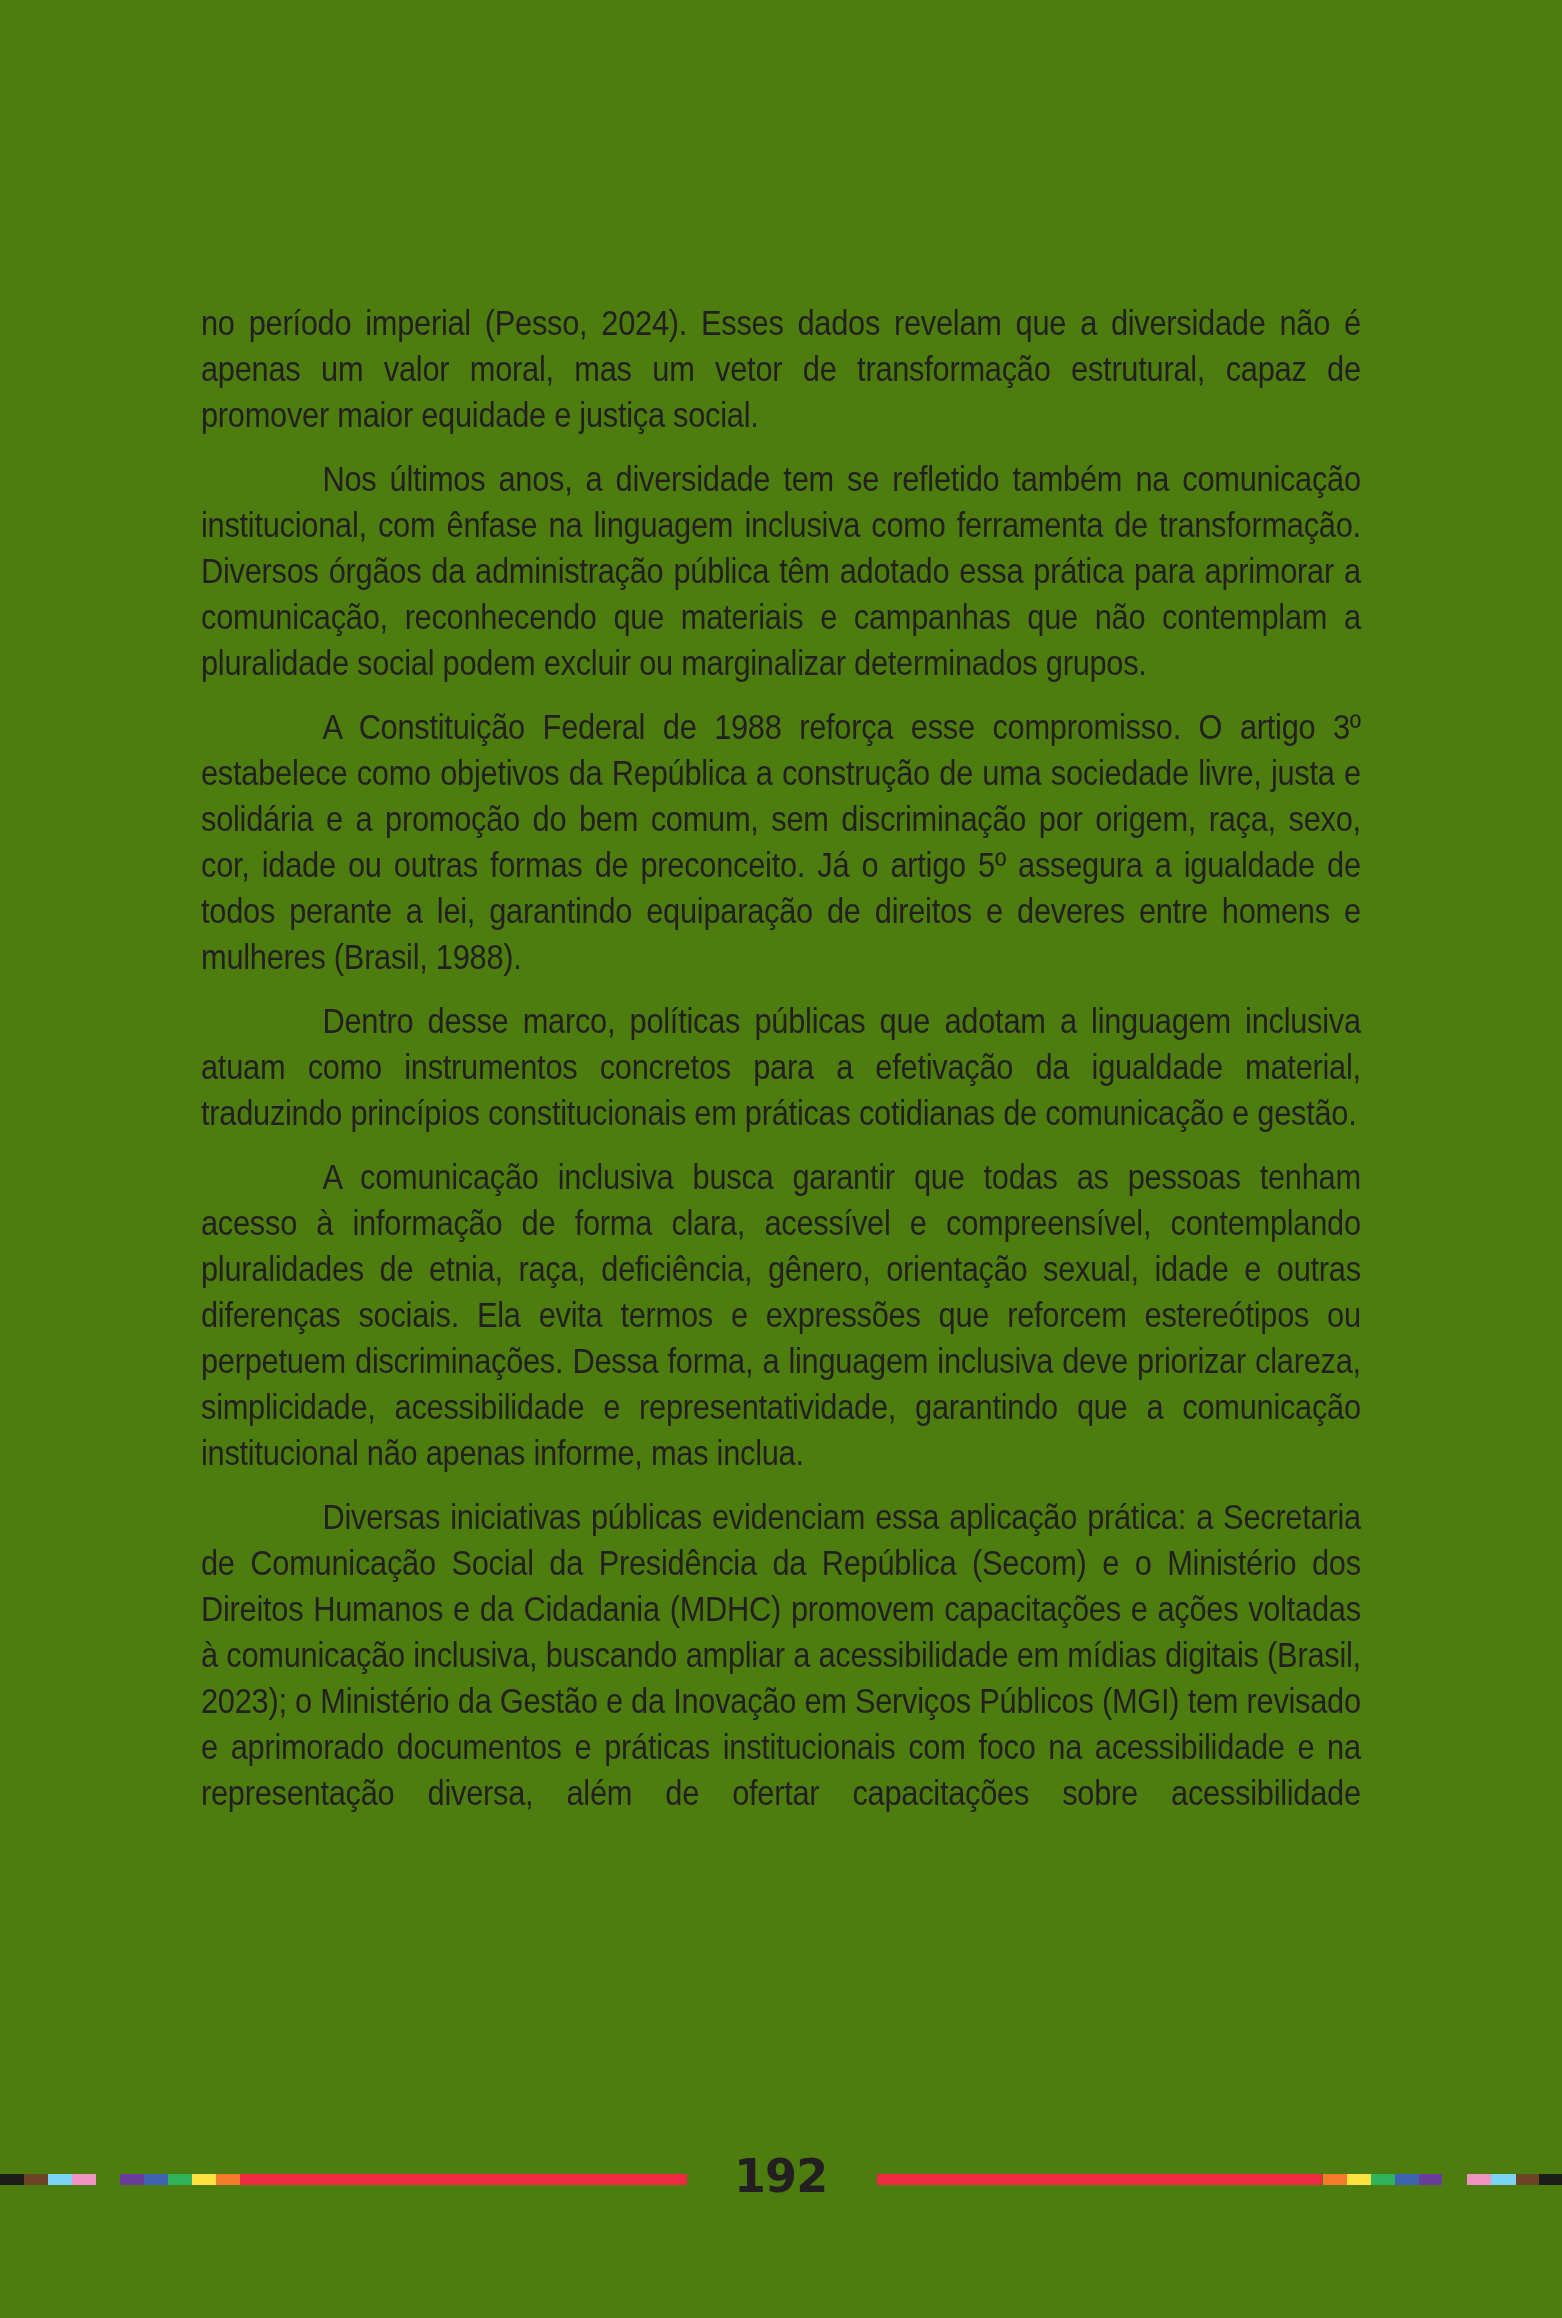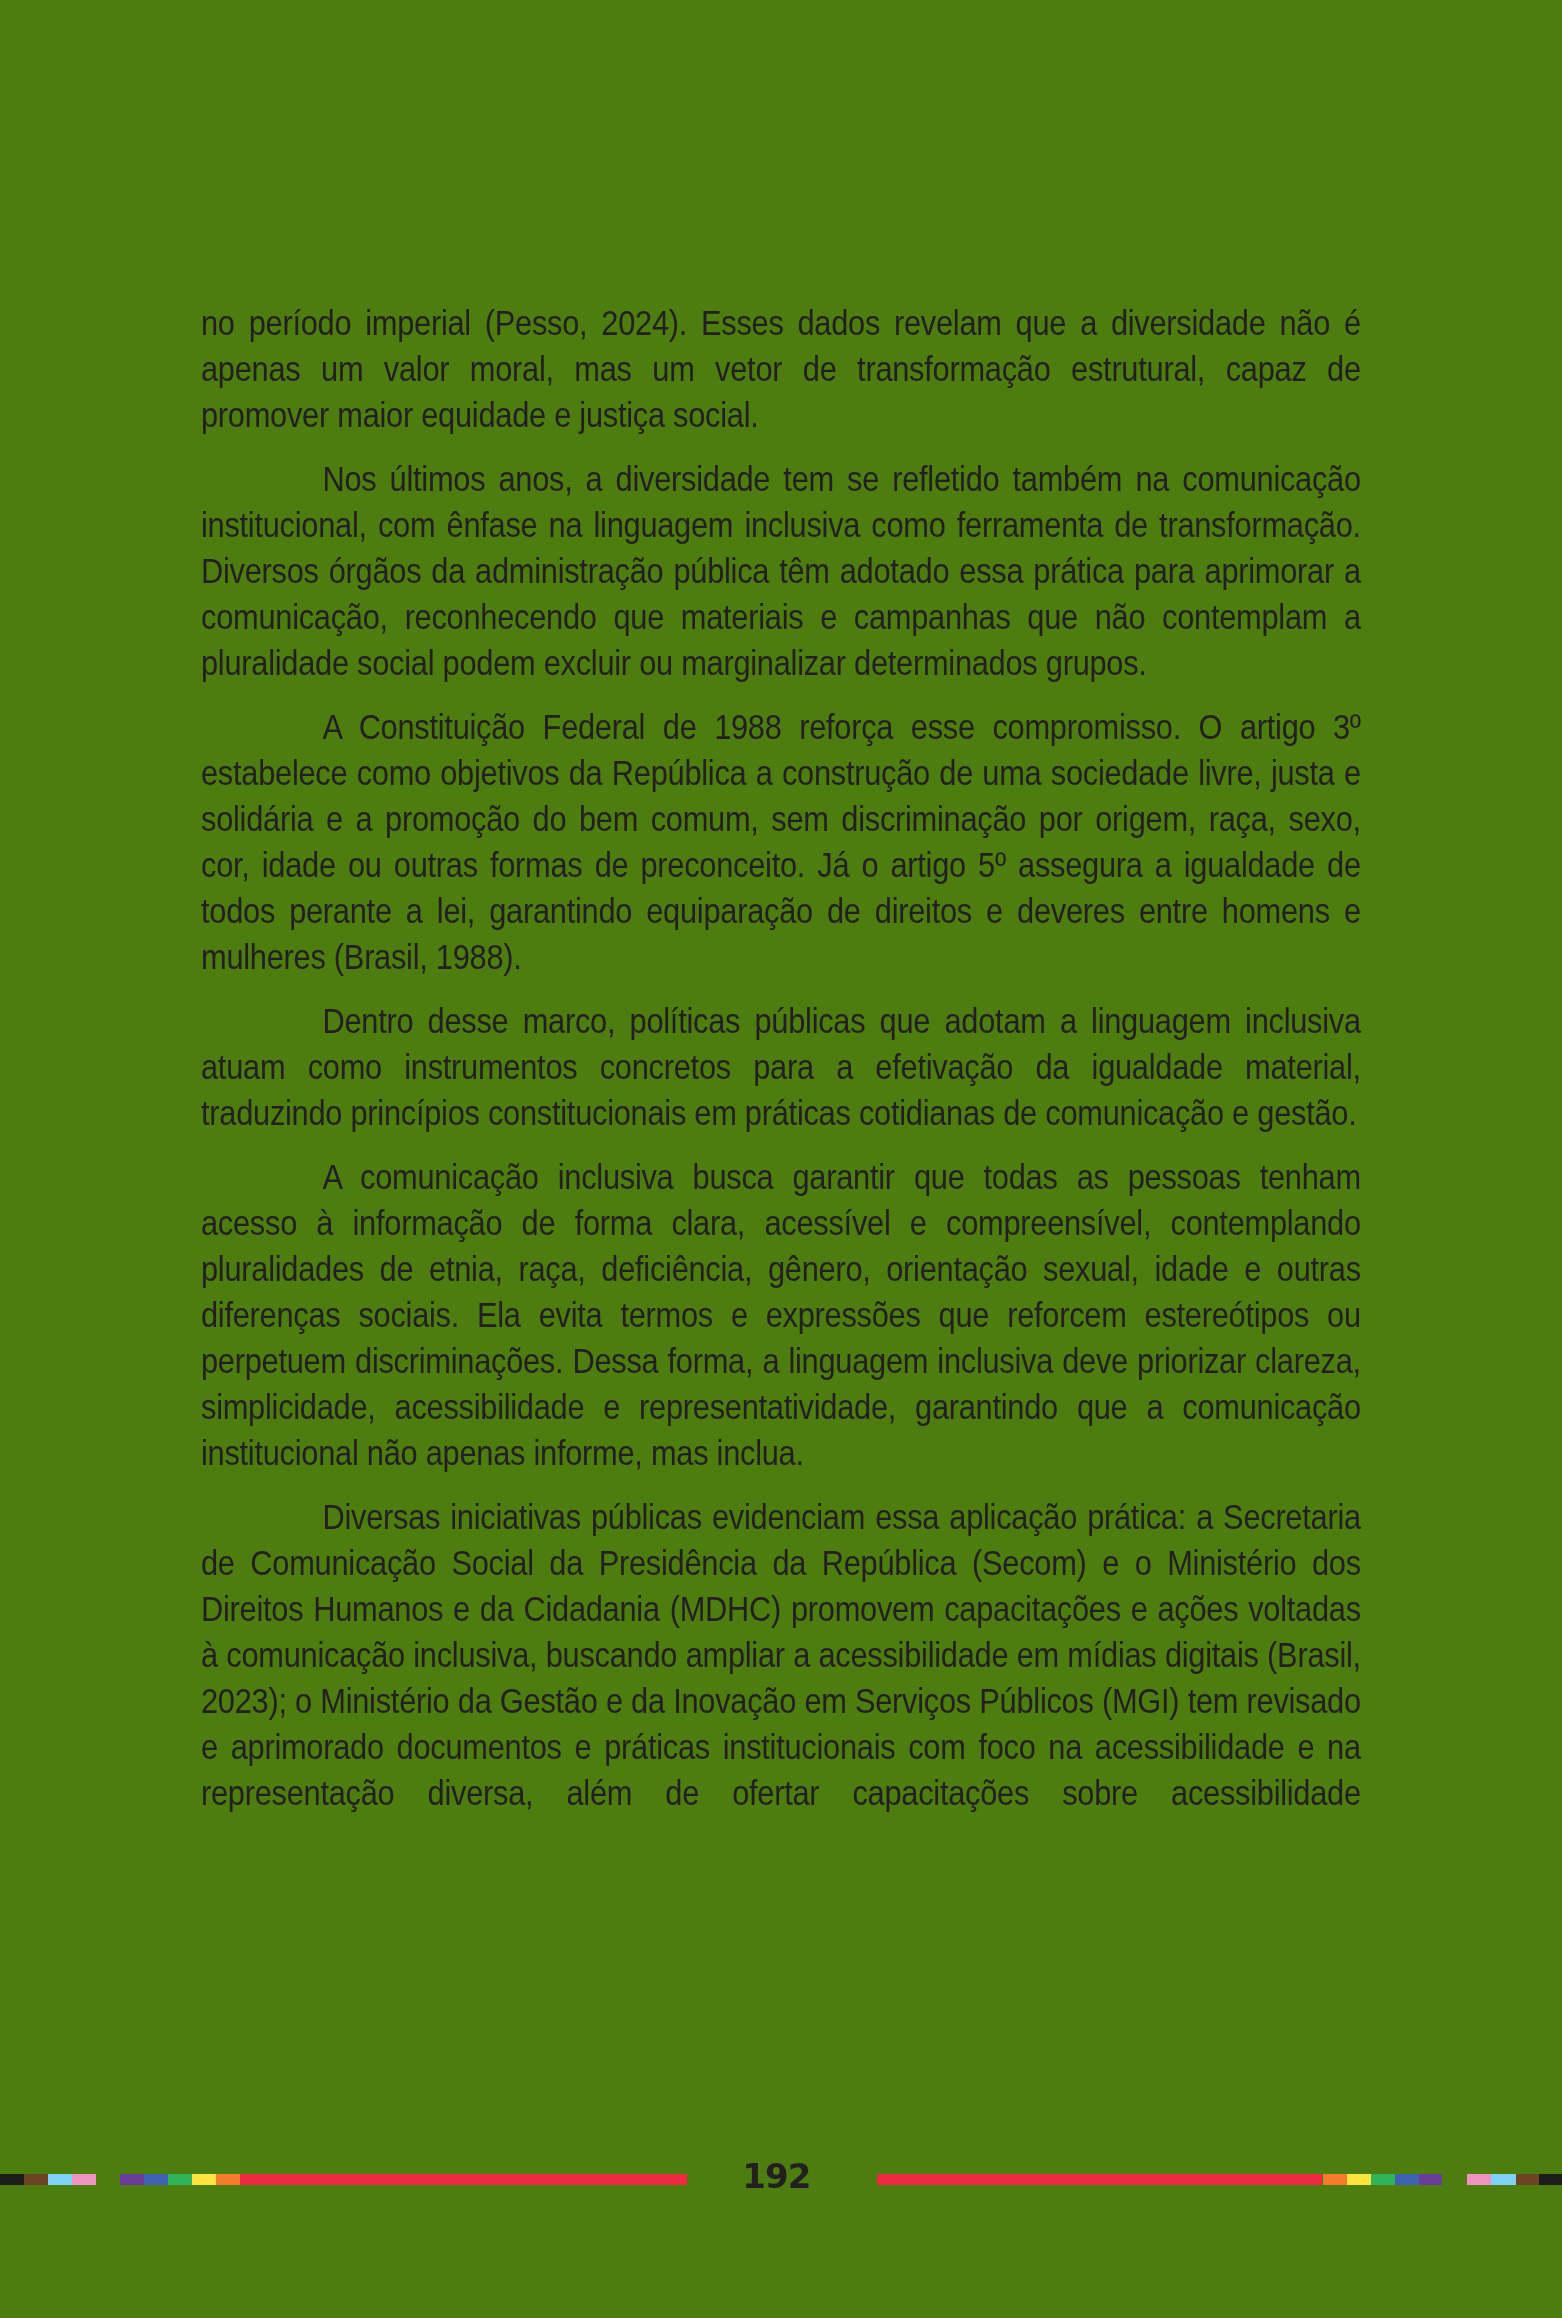--- a/index.html
+++ b/index.html
@@ -16,21 +16,21 @@
     font-size: 35px; line-height: 46px;
     color: #231f20; text-align: justify; hyphens: none;
     letter-spacing: -0.3px;
   }
   .para.indent { text-indent: 138px; }
   .para.last-justified { text-align-last: justify; }
   .footer { position: absolute; left: 0; top: 2174px; width: 1563px; height: 11px; }
   .seg { position: absolute; top: 0; height: 11px; }
   .page-number {
     position: absolute; top: 2156px; left: 734px; width: 85px; text-align: center;
-    font-family: "DejaVu Sans", sans-serif; font-weight: bold; font-size: 34px; line-height: 41px;
+    font-family: "DejaVu Sans", sans-serif; font-weight: bold; font-size: 46px; line-height: 41px;
     color: #231f20; letter-spacing: -0.9px;
   }
 </style>
 </head>
 <body>
 
 <div class="page">
 
   <div class="text-wrap">
     <p class="para">no período imperial (Pesso, 2024). Esses dados revelam que a diversidade não é apenas um valor moral, mas um vetor de transformação estrutural, capaz de promover maior equidade e justiça social.</p>

